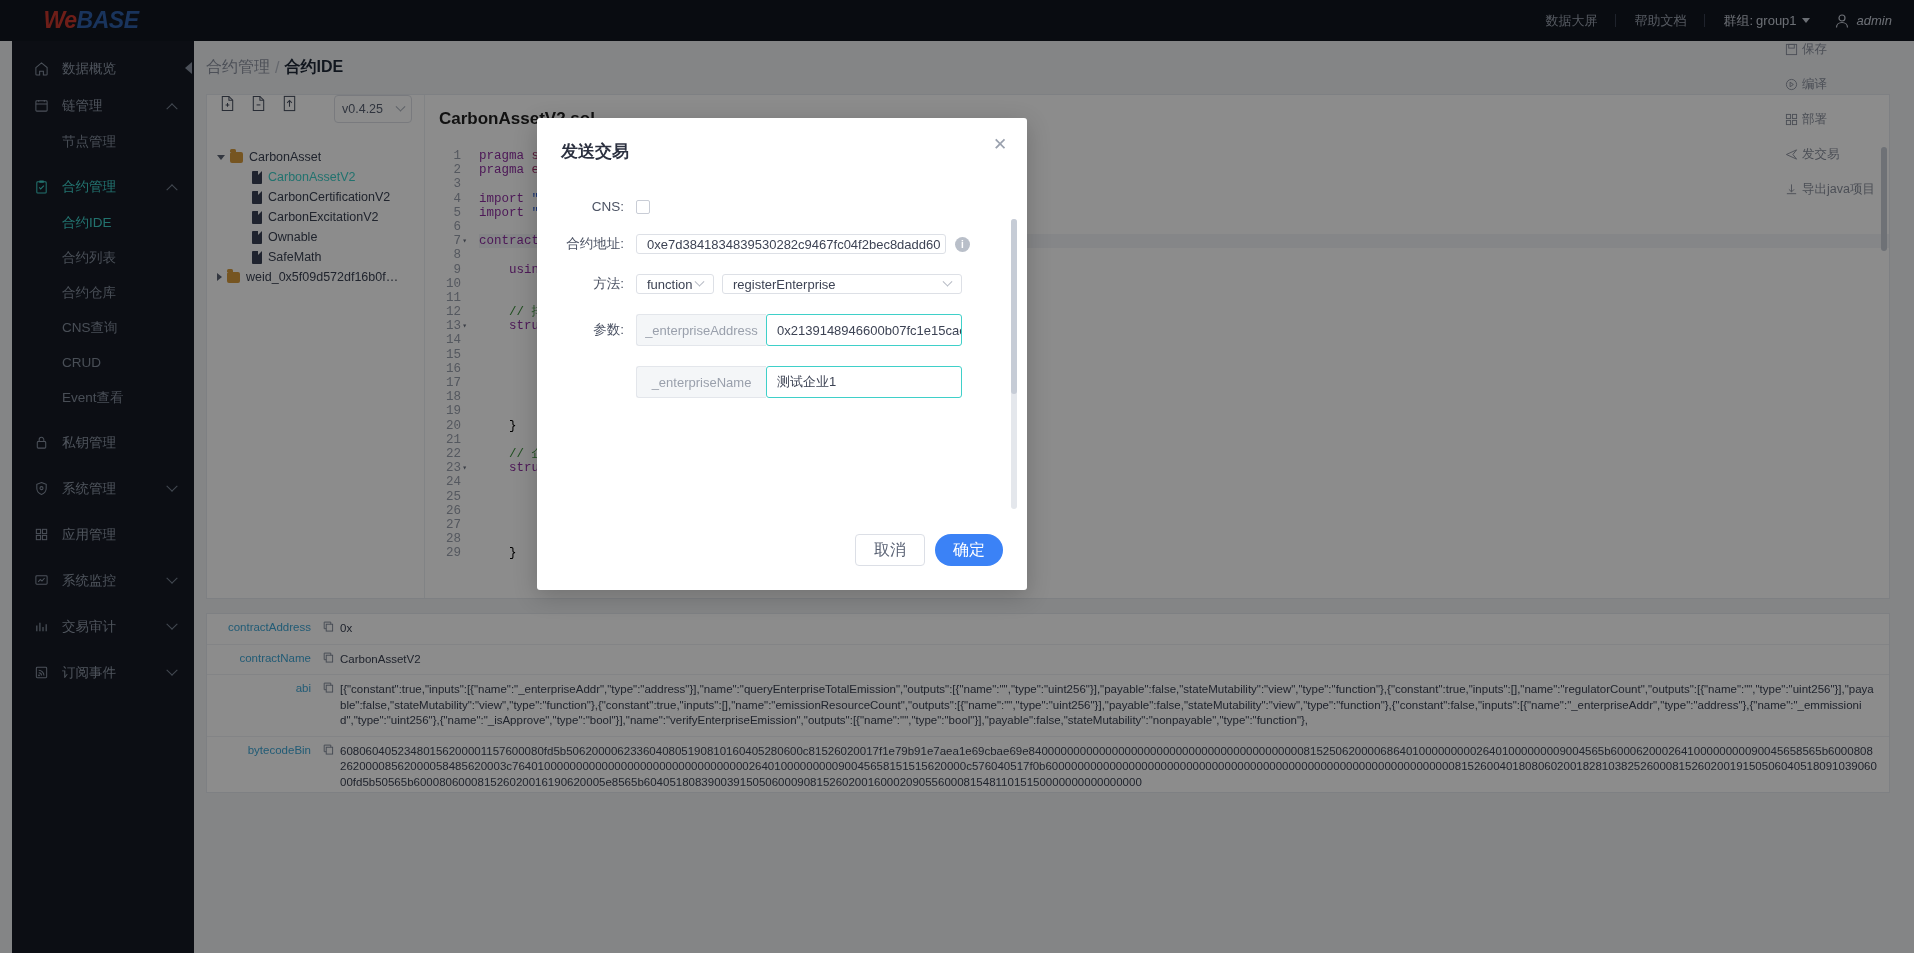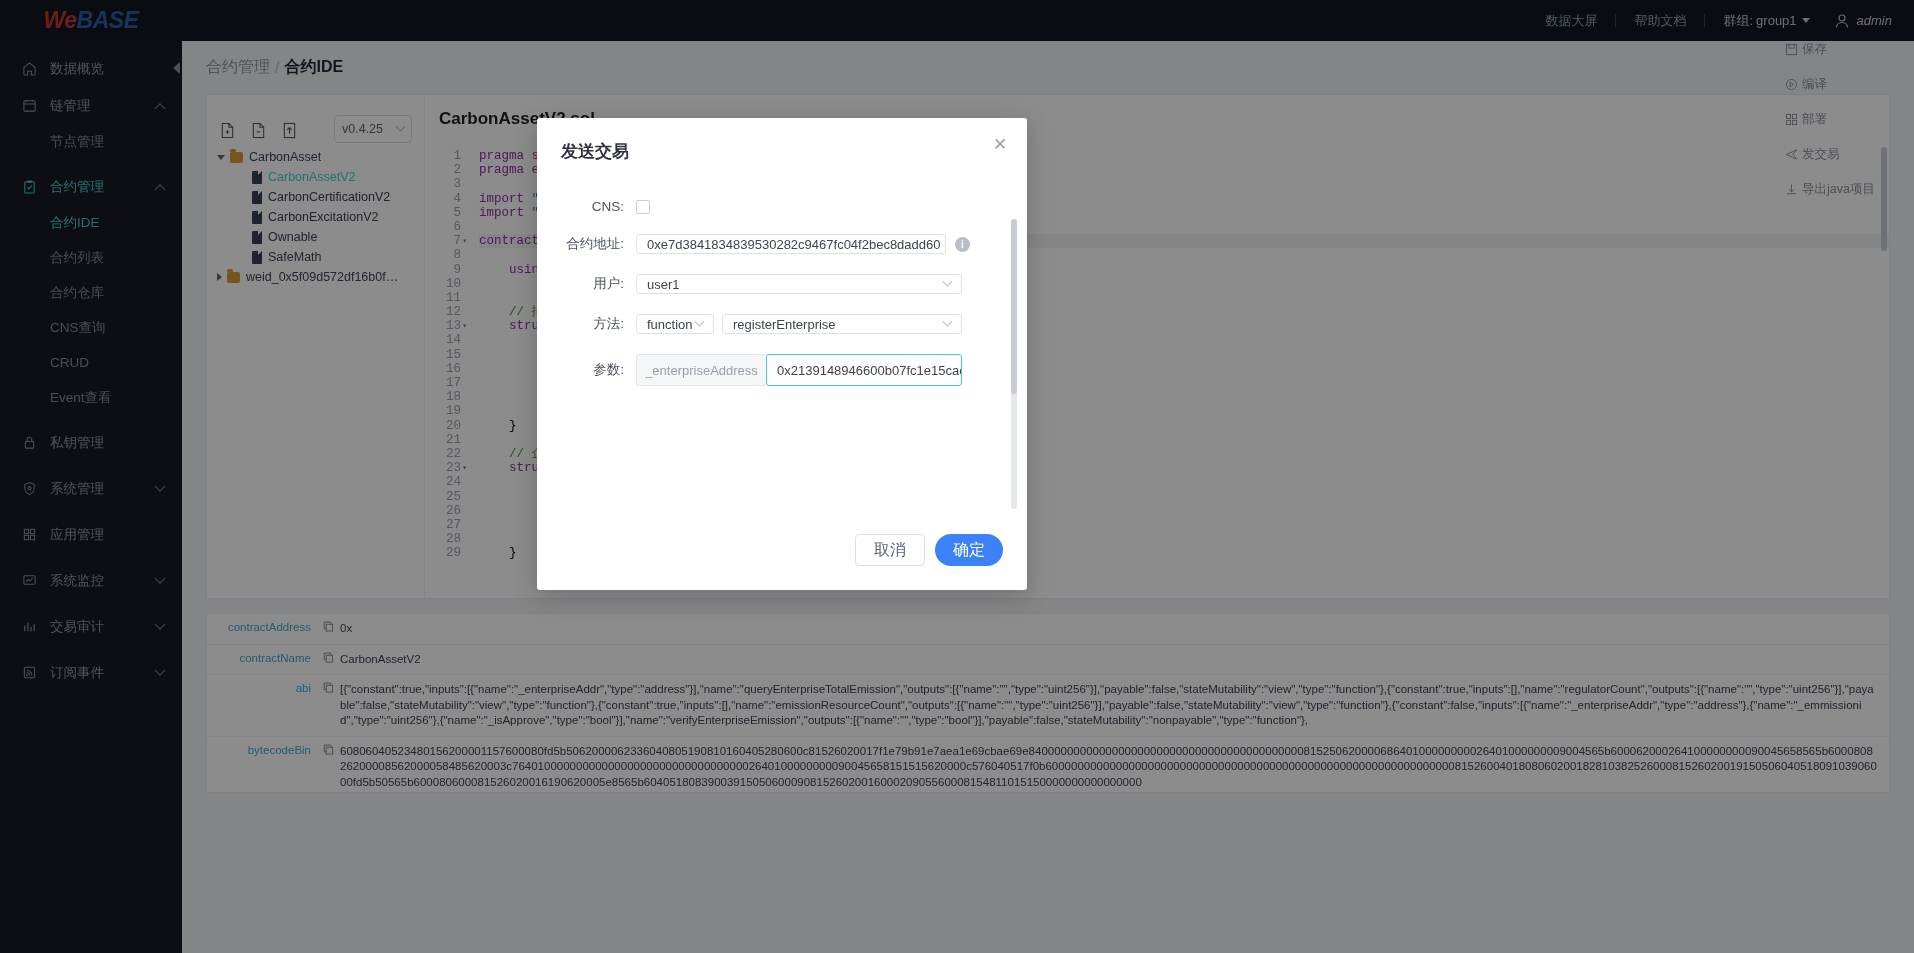--- a/index.html
+++ b/index.html
@@ -34,21 +34,21 @@
   .caret-d {
     width: 0; height: 0; border-left: 4px solid transparent;
     border-right: 4px solid transparent; border-top: 5px solid #c4cbd6;
     margin-left: 2px;
   }
   .user-box { display: flex; align-items: flex-start; gap: 7px; padding-left: 14px; color: #c4cbd6; cursor: pointer; }
   .user-name { font-style: italic; font-size: 13px; }
 
   
   .sidebar {
-    position: absolute; top: 41px; left: 0; width: 182px; height: 912px;
+    position: absolute; top: 41px; left: 12px; width: 182px; height: 912px;
     background: #161b26; overflow: hidden; z-index: 30;
   }
   .collapse-tab {
     position: absolute; top: 16px; right: 0px;
     width: 12px; height: 22px; cursor: pointer;
     display: flex; align-items: center; justify-content: center;
   }
   .collapse-tab i {
     width: 0; height: 0; border-top: 6px solid transparent;
     border-bottom: 6px solid transparent; border-right: 7px solid #8a93a3;
@@ -86,21 +86,21 @@
   }
   .breadcrumb .bc-cur { color: #1f2937; font-weight: bold; }
   .breadcrumb .bc-sep { margin: 0 5px; color: #b7bcc6; }
 
   .content-card {
     margin: 0 24px; background: #fff; height: 505px;
     display: flex; border: 1px solid #e6e9ee;
   }
   
   .file-panel { width: 218px; border-right: 1px solid #eceef2; display: flex; flex-direction: column; }
-  .file-toolbar { height: 48px; display: flex; align-items: flex-end; padding: 0 12px; gap: 14px; }
+  .file-toolbar { height: 48px; display: flex; align-items: flex-start; padding: 0 12px; gap: 14px; }
   .ft-icon { cursor: pointer; color: #4a5161; }
   .ver-select {
     margin-left: auto; width: 78px; height: 28px; border: 1px solid #dcdfe6;
     border-radius: 4px; display: flex; align-items: center;
     justify-content: space-between; padding: 0 7px; font-size: 12.5px;
     color: #5a6274; cursor: pointer;
   }
   .ver-select .vc { width: 7px; height: 7px; border-right: 1.3px solid #a8aeba; border-bottom: 1.3px solid #a8aeba; transform: rotate(45deg) translate(-2px,-2px); }
   .tree { padding: 4px 0 0 0; font-size: 12.5px; color: #3b4253; }
   .tree-row { display: flex; align-items: center; height: 20px; cursor: pointer; }
@@ -645,27 +645,20 @@
     </div>
 
     <div class="frow">
       <div class="flabel">合约地址:</div>
       <div class="finput w-addr">
         <span>0xe7d3841834839530282c9467fc04f2bec8dadd60</span>
       </div>
       <div class="info-ic">i</div>
     </div>
 
-    <div class="frow">
-      <div class="flabel">用户:</div>
-      <div class="finput w-user">
-        <span>user1</span>
-        <span class="sel-chev"></span>
-      </div>
-    </div>
 
     <div class="frow">
       <div class="flabel">方法:</div>
       <div class="finput sel-fn">
         <span>function</span>
         <span class="sel-chev"></span>
       </div>
       <div class="finput sel-method">
         <span>registerEnterprise</span>
         <span class="sel-chev"></span>
@@ -673,19 +666,26 @@
     </div>
 
     <div class="frow">
       <div class="flabel">参数:</div>
       <div class="pname">_enterpriseAddress</div>
       <div class="pval">
         <span>0x2139148946600b07fc1e15cae7</span>
       </div>
     </div>
 
+    <div class="frow">
+      <div class="flabel"></div>
+      <div class="pname">_enterpriseName</div>
+      <div class="pval">
+        <span>测试企业1</span>
+      </div>
+    </div>
   </div>
 
   <div class="modal-foot">
     <div class="btn btn-cancel">取消</div>
     <div class="btn btn-ok">确定</div>
   </div>
 </div>
 
 </body></html>

